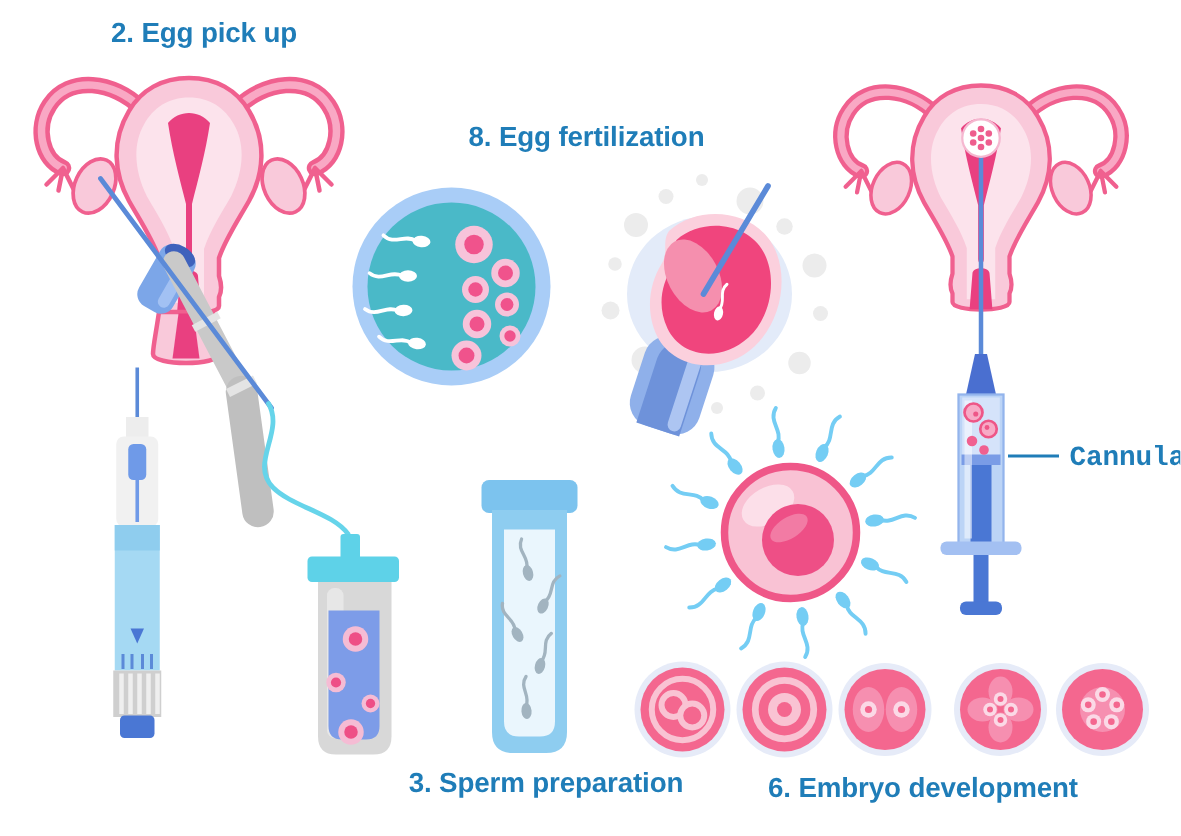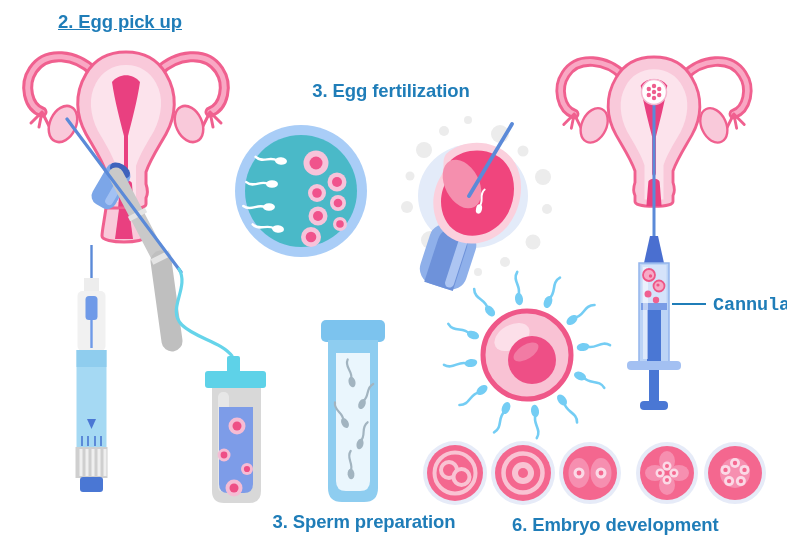--- a/index.html
+++ b/index.html
@@ -270,25 +270,25 @@
       <circle cx="5.9" cy="8.1" r="5" fill="#fbd9e6"></circle>
           <circle cx="5.9" cy="8.1" r="2.2" fill="#f4678f"></circle>
       <circle cx="-5.9" cy="8.1" r="5" fill="#fbd9e6"></circle>
           <circle cx="-5.9" cy="8.1" r="2.2" fill="#f4678f"></circle>
       <circle cx="-9.5" cy="-3.1" r="5" fill="#fbd9e6"></circle>
           <circle cx="-9.5" cy="-3.1" r="2.2" fill="#f4678f"></circle>
     </g>
   </g>
 </svg>
 
-<div class="lbl" style="left:20px;top:11px;width:200px;text-decoration:underline;">
+<div class="lbl" style="left:36px;top:11px;width:200px;">
   <span>2. Egg pick up</span>
 </div>
 <div class="lbl" style="left:291px;top:80px;width:200px;">
-  <span>3. Egg fertilization</span>
+  <span>8. Egg fertilization</span>
 </div>
 <div class="lbl" style="left:264px;top:511px;width:200px;">
   <span>3. Sperm preparation</span>
 </div>
 <div class="lbl" style="left:512px;top:514px;width:200px;">
   <span>6. Embryo development</span>
 </div>
 <div class="lbl left" style="left:713px;top:295px;width:74px;">
   <span>Cannula</span>
 </div>

